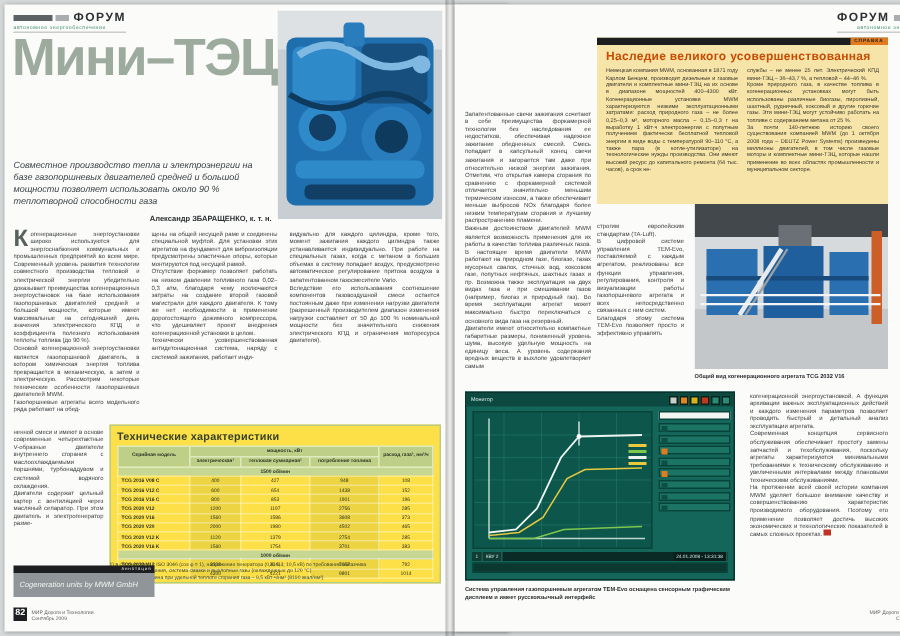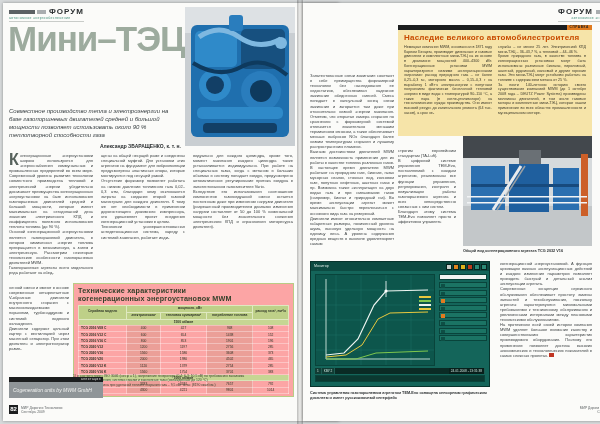--- a/index.html
+++ b/index.html
@@ -30,21 +30,21 @@
   
   .hero-photo { position:absolute; left:182px; top:4px; width:110px; height:139px; overflow:hidden; }
   .genset-photo { position:absolute; left:160px; top:133px; width:129px; height:110px; overflow:hidden; }
   .photo-caption { position:absolute; font-size:3.8px; font-weight:bold; color:#2b2f31; line-height:4.6px; }
 
   
   .col { position:absolute; font-size:4px; line-height:5.1px; color:#3a3f41; text-align:justify; white-space:pre-line; overflow:hidden; }
   .dropcap { float:left; font-size:16px; line-height:14px; font-weight:bold; color:#57625c; padding-right:1.5px; }
 
   
-  .spec-box { position:absolute; left:70px; top:280px; width:221px; background:#fca5a5; border:.5px solid #b9cc85; padding:3px 4px 2px; }
+  .spec-box { position:absolute; left:70px; top:280px; width:221px; background:#fde047; border:.5px solid #b9cc85; padding:3px 4px 2px; }
   .spec-title { font-size:7.2px; font-weight:bold; color:#33402a; line-height:8px; letter-spacing:.2px; margin-bottom:2px; }
   table.spec { width:100%; border-collapse:collapse; font-size:3.3px; color:#2e3527; }
   table.spec th { background:#bed088; font-weight:bold; padding:1px; line-height:3.8px; border:.5px solid #dfe9c0; }
   table.spec td { padding:.6px 2px; text-align:center; line-height:4px; border:.5px solid rgba(255,255,255,.35); }
   table.spec td:nth-child(2), table.spec td:nth-child(4) { background:rgba(90,110,40,.10); }
   table.spec td.model { text-align:left; font-weight:bold; }
   table.spec tr.band td { background:#c6d693; font-weight:bold; text-align:center; }
   .footnotes { position:absolute; left:70px; top:371px; width:221px; font-size:3.4px; line-height:4.4px; color:#3a4530; }
 
   
@@ -130,21 +130,20 @@
 Отсутствие форкамер позволяет работать на низком давлении топливного газа 0,02–0,3 атм, благодаря чему исключаются затраты на создание второй газовой магистрали для каждого двигателя. К тому же нет необходимости в применении дорогостоящего дожимного компрессора, что удешевляет проект внедрения когенерационной установки в целом.
 Технически усовершенствованная антидетонационная система, наряду с системой зажигания, работает инди-</div>
     <div class="col" style="left:190px; top:150px; width:100px; height:128px;">видуально для каждого цилиндра, кроме того, момент зажигания каждого цилиндра также устанавливается индивидуально. При работе на специальных газах, когда с метаном в больших объемах в систему попадает воздух, предусмотрено автоматическое регулирование притока воздуха в запатентованном газосмесителе Vario.
 Вследствие его использования соотношение компонентов газовоздушной смеси остается постоянным даже при изменении нагрузки двигателя (разрешенный производителем диапазон изменения нагрузки составляет от 50 до 100 % номинальной мощности без значительного снижения электрического КПД и ограничения моторесурса двигателя).</div>
     <div class="col" style="left:6px; top:282px; width:60px; height:90px;">ненной смеси и имеют в основе современные четырехтактные V-образные двигатели внутреннего сгорания с маслоохлаждаемыми поршнями, турбонаддувом и системой водяного охлаждения.
 Двигатели содержат цельный картер с вентиляцией через масляный сепаратор. При этом двигатель и электрогенератор разме-</div>
 
     <div class="spec-box">
       <div class="spec-title">
         <span>Технические характеристики</span><br>
-        <span>когенерационных энергоустановок MWM</span>
       </div>
       <table class="spec">
         <thead>
           <tr>
             <th rowspan="2" style="width:23%">Серийная модель</th>
             <th colspan="3">мощность, кВт</th>
             <th rowspan="2" style="width:17%">расход газа³, нм³/ч</th>
           </tr>
           <tr>
             <th>электрическая¹</th>
@@ -256,21 +255,21 @@
     </div>
 
     <div class="col" style="left:7px; top:70px; width:84px; height:188px;">Запатентованные свечи зажигания сочетают в себе преимущества форкамерной технологии без наследования ее недостатков, обеспечивая надежное зажигание обедненных смесей. Смесь попадает в капсульный конец свечи зажигания и загорается там даже при относительно низкой энергии зажигания. Отметим, что открытая камера сгорания по сравнению с форкамерной системой отличается значительно меньшим термическим износом, а также обеспечивает меньше выбросов NOx благодаря более низким температурам сгорания и лучшему распространению пламени.
 Важным достоинством двигателей MWM является возможность применения для их работы в качестве топлива различных газов. В настоящее время двигатели MWM работают на природном газе, биогазе, газах мусорных свалок, сточных вод, коксовом газе, попутных нефтяных, шахтных газах и пр. Возможна также эксплуатация на двух видах газа и при смешивании газов (например, биогаз и природный газ). Во время эксплуатации агрегат может максимально быстро переключаться с основного вида газа на резервный.
 Двигатели имеют относительно компактные габаритные размеры, пониженный уровень шума, высокую удельную мощность на единицу веса. А уровень содержания вредных веществ в выхлопе удовлетворяет самым</div>
 
     <div class="sidebar">
       <div class="topbar">
         <span class="tag">СПРАВКА</span>
       </div>
-      <h2>Наследие великого автомобилестроителя</h2>
+      <h2>Наследие великого усовершенствованная</h2>
       <div class="cols">
         <div class="scol">Немецкая компания MWM, основанная в 1871 году Карлом Бенцем, производит дизельные и газовые двигатели и комплектные мини-ТЭЦ на их основе в диапазоне мощностей 400–4300 кВт. Когенерационные установки MWM характеризуются низкими эксплуатационными затратами: расход природного газа – не более 0,25–0,3 м³, моторного масла – 0,15–0,3 г на выработку 1 кВт·ч электроэнергии с попутным получением фактически бесплатной тепловой энергии в виде воды с температурой 90–110 °C, а также пара (в котле-утилизаторе) на технологические нужды производства. Они имеют высокий ресурс до капитального ремонта (64 тыс. часов), а срок не-</div>
         <div class="scol">службы – не менее 25 лет. Электрический КПД мини-ТЭЦ – 36–43,7 %, а тепловой – 44–46 %.
 Кроме природного газа, в качестве топлива в когенерационных установках могут быть использованы различные биогазы, пиролизный, шахтный, рудничный, коксовый и другие горючие газы. Эти мини-ТЭЦ могут устойчиво работать на топливе с содержанием метана от 25 %.
 За почти 140-летнюю историю своего существования компанией MWM (до 1 октября 2008 года – DEUTZ Power Systems) произведены миллионы двигателей, в том числе газовые моторы и комплектные мини-ТЭЦ, которые нашли применение во всех областях промышленности и муниципальном секторе.</div>
       </div>
     </div>
 
     <div class="genset-photo">
       <svg width="129" height="110" viewBox="0 0 129 110">

